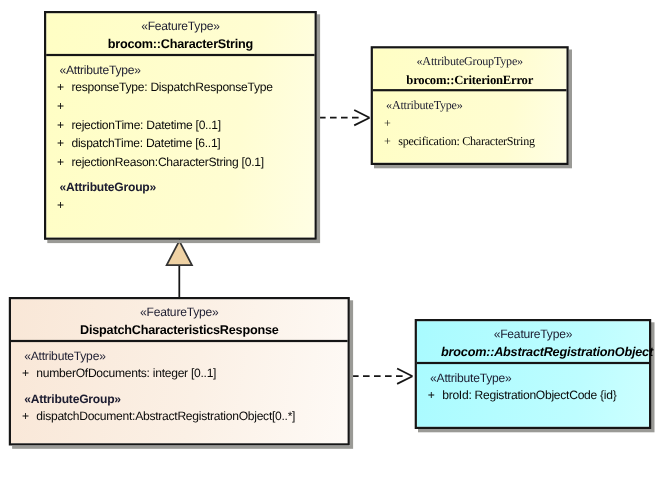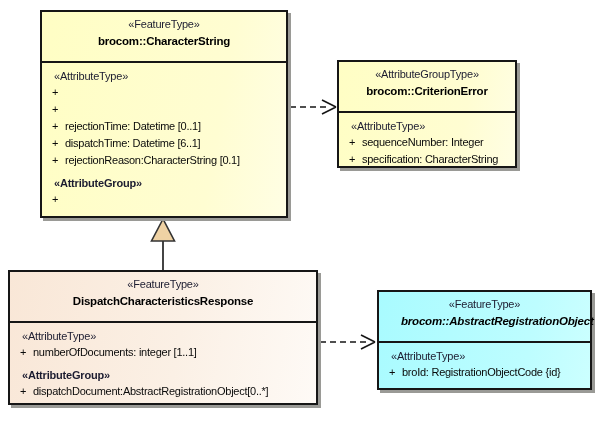--- a/index.html
+++ b/index.html
@@ -17,21 +17,21 @@
     border: 2px solid #161616;
     box-shadow: 3px 3px 0 #9a9a96;
     z-index: 2;
   }
   .box-yellow  { background: linear-gradient(100deg, #fffec4 0%, #fffdd2 70%, #fffee4 100%); }
   .box-peach   { background: linear-gradient(100deg, #f9e7d7 0%, #fbf0e5 55%, #fefaf6 100%); }
   .box-cyan    { background: linear-gradient(100deg, #a9fbff 0%, #bdfdff 70%, #ccffff 100%); }
   .box-header {
     border-bottom: 2px solid #161616;
     text-align: center;
-    padding: 5px 4px 12px 4px;
+    padding: 5px 4px 0 4px;
   }
   .stereo {
     font-size: 11px;
     letter-spacing: -0.2px;
     color: #1c1c30;
     line-height: 14px;
   }
   .cls-name {
     font-size: 11.5px;
     font-weight: bold;
@@ -91,20 +91,21 @@
 
   <div class="uml-box box-yellow" style="left:40px; top:10px; width:248px; height:208px;">
     <div class="box-header">
       <div class="stereo">«FeatureType»</div>
       <div class="cls-name">brocom::CharacterString</div>
     </div>
     <div class="compartment">
       <div class="sec-heading">«AttributeType»</div>
       <div class="attr-row">
         <span class="vis">+</span>
+        <span>responseType: DispatchResponseType</span>
       </div>
       <div class="attr-row">
         <span class="vis">+</span>
       </div>
       <div class="attr-row">
         <span class="vis">+</span>
         <span>rejectionTime: Datetime [0..1]</span>
       </div>
       <div class="attr-row">
         <span class="vis">+</span>
@@ -114,48 +115,47 @@
         <span class="vis">+</span>
         <span>rejectionReason:CharacterString [0.1]</span>
       </div>
       <div class="sec-heading second">«AttributeGroup»</div>
       <div class="attr-row">
         <span class="vis">+</span>
       </div>
     </div>
   </div>
 
-  <div class="uml-box box-yellow" style="left:337px; top:60px; width:180px; height:108px;">
+  <div class="uml-box box-yellow" style="left:337px; top:42px; width:180px; height:108px;font-family:Liberation Serif, serif;">
     <div class="box-header">
       <div class="stereo">«AttributeGroupType»</div>
       <div class="cls-name">brocom::CriterionError</div>
     </div>
     <div class="compartment">
       <div class="sec-heading">«AttributeType»</div>
       <div class="attr-row">
         <span class="vis">+</span>
-        <span>sequenceNumber: Integer</span>
       </div>
       <div class="attr-row">
         <span class="vis">+</span>
         <span>specification: CharacterString</span>
       </div>
     </div>
   </div>
 
   <div class="uml-box box-peach" style="left:8px; top:270px; width:310px; height:135px;">
     <div class="box-header">
       <div class="stereo">«FeatureType»</div>
       <div class="cls-name">DispatchCharacteristicsResponse</div>
     </div>
     <div class="compartment">
       <div class="sec-heading">«AttributeType»</div>
       <div class="attr-row">
         <span class="vis">+</span>
-        <span>numberOfDocuments: integer [1..1]</span>
+        <span>numberOfDocuments: integer [0..1]</span>
       </div>
       <div class="sec-heading second">«AttributeGroup»</div>
       <div class="attr-row">
         <span class="vis">+</span>
         <span>dispatchDocument:AbstractRegistrationObject[0..*]</span>
       </div>
     </div>
   </div>
 
   <div class="uml-box box-cyan" style="left:377px; top:290px; width:215px; height:100px;">

